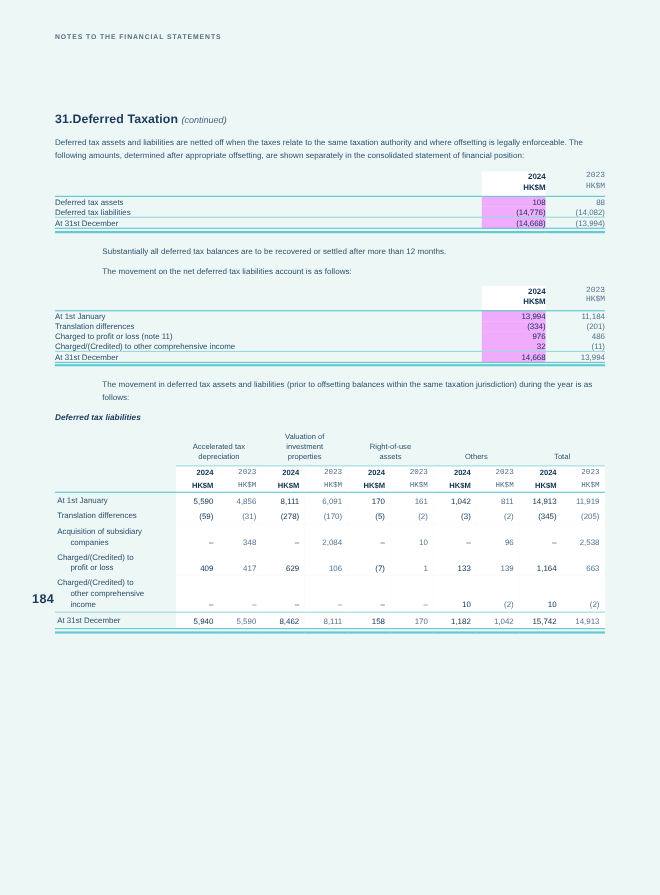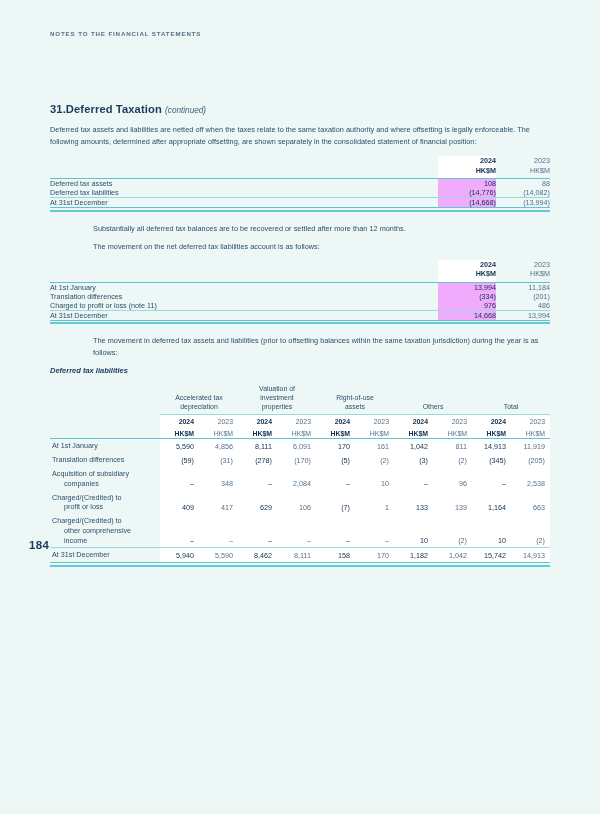--- a/index.html
+++ b/index.html
@@ -103,21 +103,21 @@
   tr.hdr-units td { padding-bottom: 3.2px; }
 
   
   .hcol {
     text-align: right;
     padding: 0 7px 0 3px;
     white-space: nowrap;
     line-height: 9.4px;
   }
   .hcol.b { font-weight: bold; color: #0f3150; text-align: right; }
-  .hcol.n { color: #53728c; }
+  .hcol.n { color: #53728c; font-family: Liberation Mono, monospace; }
 
   
   .t2 { margin-top: 2px; }
   .t2 col.c-lbl { width: 388px; }
   .t2 col.c-24  { width: 58px; }
   .t2 col.c-23  { width: 54px; }
   .t2 .band-w { background: #ffffff; }
   .t2 .sep-row td { height: 3px; padding: 0; }
   .t2 .double-bot { border-top: 0.9px solid #5cc5cf; border-bottom: 2.1px solid #63c9d2; }
 
@@ -237,20 +237,25 @@
         </tr>
         <tr>
           <td class="lbl">Translation differences</td>
           <td class="num y24">(334)</td>
           <td class="num y23">(201)</td>
         </tr>
         <tr>
           <td class="lbl">Charged to profit or loss (note 11)</td>
           <td class="num y24">976</td>
           <td class="num y23">486</td>
+        </tr>
+        <tr>
+          <td class="lbl">Charged/(Credited) to other comprehensive income</td>
+          <td class="num y24">32</td>
+          <td class="num y23">(11)</td>
         </tr>
         <tr>
           <td class="lbl rule-thin">At 31st December</td>
           <td class="num y24 rule-thin">14,668</td>
           <td class="num y23 rule-thin">13,994</td>
         </tr>
         <tr class="sep-row">
           <td class="double-bot"></td>
           <td class="double-bot"></td>
           <td class="double-bot"></td>

